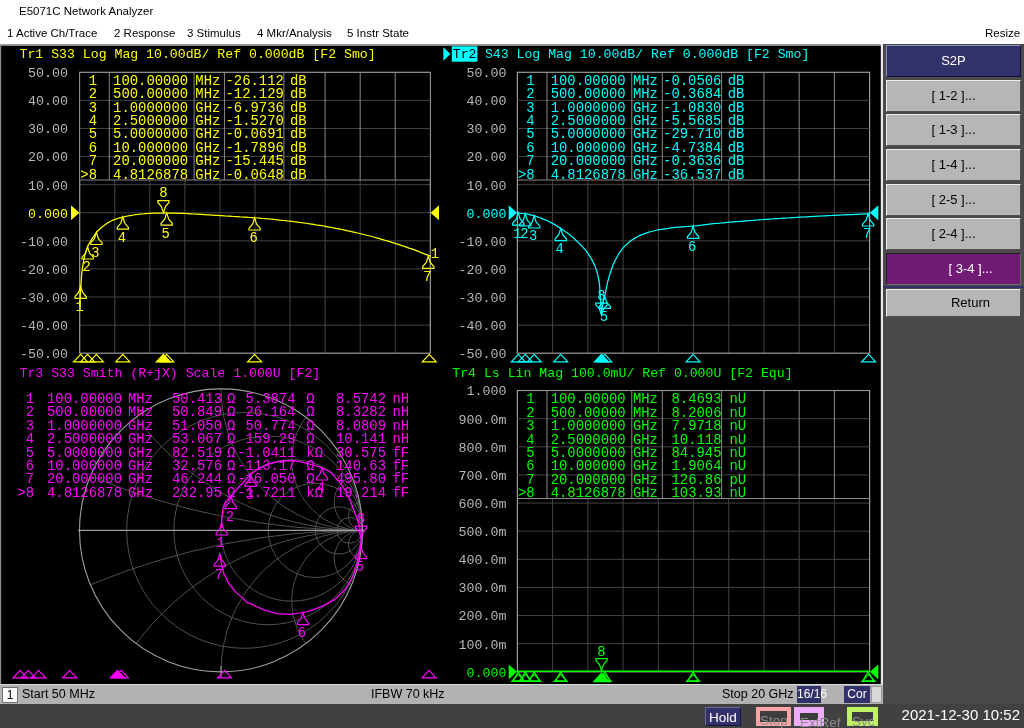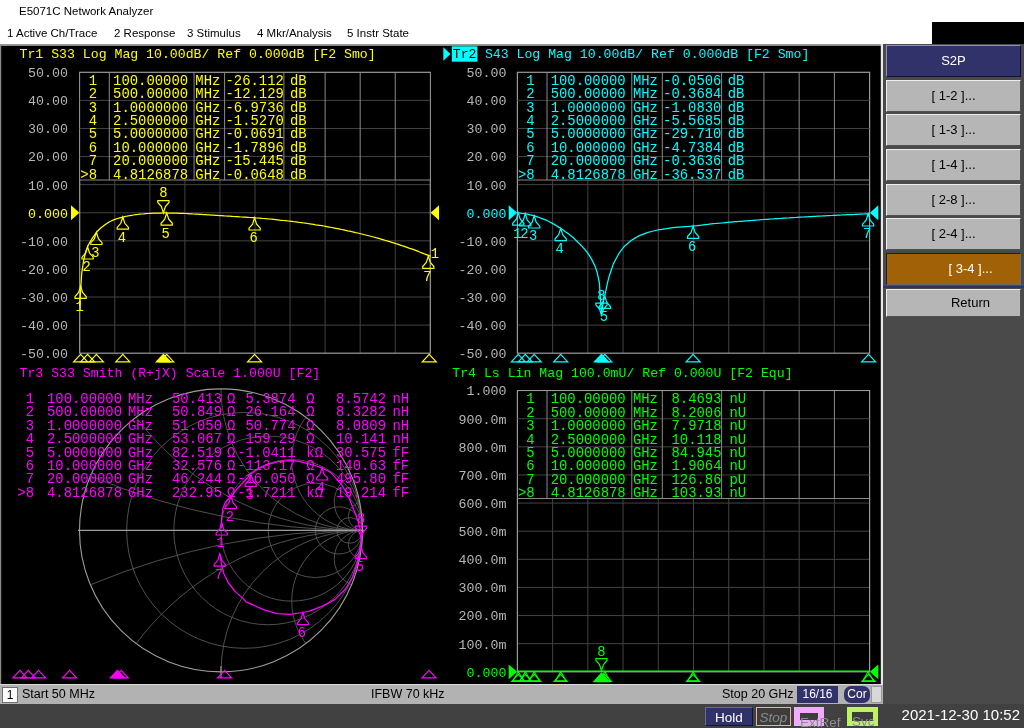--- a/index.html
+++ b/index.html
@@ -1,25 +1,25 @@
 <!DOCTYPE html>
 <html><head><meta charset="utf-8"><style>
 * { margin:0; padding:0; box-sizing:border-box; }
 body { width:1024px; height:728px; position:relative; font-family:"Liberation Sans", sans-serif; background:#000; overflow:hidden; }
 .titlebar { position:absolute; left:0; top:0; width:1024px; height:22px; background:#ffffff; color:#000; font-size:11.5px; line-height:22px; padding-left:19px; }
-.menubar { position:absolute; left:0; top:22px; width:932px; height:22px; background:#ffffff; color:#000; font-size:11.5px; line-height:22px; }
+.menubar { position:absolute; left:0; top:22px; width:1024px; height:22px; background:#ffffff; color:#000; font-size:11.5px; line-height:22px; }
 .menubar span { position:absolute; top:0; }
 .plot { position:absolute; left:0; top:44px; width:883px; height:640px; background:#000; }
 .plot svg text { font-family:"Liberation Mono", monospace; }
 .sidebar { position:absolute; left:883px; top:44px; width:141px; height:660px; background:#4a4a4a; }
 .btn { position:absolute; left:3px; width:135px; height:32px; background:#b6b6b6; color:#000000;
        border-top:1.5px solid #ededed; border-left:1.5px solid #ededed; border-bottom:1.5px solid #4f4f4f; border-right:1.5px solid #4f4f4f;
        font-size:13px; text-align:center; line-height:29px; }
 .btn.navy { background:#32326a; color:#fff; border-top-color:#9090c0; border-left-color:#9090c0; border-bottom-color:#101040; border-right-color:#101040; }
-.btn.dark { background:#a16207; color:#fff; border-top-color:#1f1f1f; border-left-color:#1f1f1f; border-bottom-color:#6b6b6b; border-right-color:#6b6b6b;padding-left:34px; }
+.btn.dark { background:#701a75; color:#fff; border-top-color:#1f1f1f; border-left-color:#1f1f1f; border-bottom-color:#6b6b6b; border-right-color:#6b6b6b;padding-left:34px; }
 .statusbar { position:absolute; left:0; top:684px; width:883px; height:20px; background:#b2b2b2; border-top:1px solid #d9d9d9; font-size:12.5px; color:#000; }
 .bottombar { position:absolute; left:0; top:704px; width:1024px; height:24px; background:#414141; font-size:13.5px; }
 .bbox { position:absolute; top:3px; height:19px; text-align:center; line-height:19px; }
 </style></head>
 <body>
 <div class="titlebar">E5071C Network Analyzer</div>
 <div class="menubar">
 <span style="left:7px">1 Active Ch/Trace</span>
 <span style="left:114px">2 Response</span>
 <span style="left:187px">3 Stimulus</span>
@@ -483,33 +483,33 @@
 <rect x="0.0" y="44.0" width="883.0" height="1.9" fill="#9a9a9a"></rect>
 <rect x="0.0" y="45.5" width="1.2" height="638.5" fill="#8a8a8a"></rect>
 <rect x="880.8" y="44.0" width="3.4" height="640.0" fill="#e8e8e8"></rect>
 </svg>
 </div>
 <div class="sidebar">
 <div class="btn navy" style="top:1px">S2P</div>
 <div class="btn" style="top:35.5px">[ 1-2 ]...</div>
 <div class="btn" style="top:70.2px">[ 1-3 ]...</div>
 <div class="btn" style="top:104.9px">[ 1-4 ]...</div>
-<div class="btn" style="top:139.6px">[ 2-8 ]...</div>
+<div class="btn" style="top:139.6px">[ 2-5 ]...</div>
 <div class="btn" style="top:174.3px">[ 2-4 ]...</div>
 <div class="btn dark" style="top:209px">[ 3-4 ]...</div>
 <div style="position:absolute; left:0; top:241.8px; width:141px; height:2px; background:#32326a;"></div>
 <div class="btn" style="top:245.2px; height:28px; line-height:25px;padding-left:34px;">Return</div>
 </div>
 <div class="statusbar">
 <div style="position:absolute; left:2px; top:2px; width:16px; height:16px; background:#fbfbfb; border:1px solid #707070; text-align:center; line-height:14px; font-size:12px;">1</div>
 <span style="position:absolute; left:22px; top:2px;">Start 50 MHz</span>
 <span style="position:absolute; left:371px; top:2px;">IFBW 70 kHz</span>
 <span style="position:absolute; left:722px; top:2px;">Stop 20 GHz</span>
-<div style="position:absolute; left:797px; top:1px; width:41px; height:17px; background:#32326a; color:#fff; text-align:center; line-height:17px; font-size:12px;">16/16</div>
-<div style="position:absolute; left:844px; top:1px; width:26px; height:17px; background:#32326a; color:#fff; text-align:center; line-height:17px; font-size:12px;border-radius:7px;">Cor</div>
+<div style="position:absolute; left:797px; top:1px; width:24px; height:17px; background:#32326a; color:#fff; text-align:center; line-height:17px; font-size:12px;">16/16</div>
+<div style="position:absolute; left:844px; top:1px; width:26px; height:17px; background:#32326a; color:#fff; text-align:center; line-height:17px; font-size:12px;">Cor</div>
 <div style="position:absolute; left:871px; top:1px; width:11px; height:17px; background:#d8d8d8; border:1px solid #999;"></div>
 </div>
 <div class="bottombar">
-<div class="bbox" style="left:705px; width:48px; background:#32326a; color:#fff; border-top:1px solid #6a6a9a; border-left:1px solid #6a6a9a; border-bottom:1px solid #14143a; border-right:1px solid #14143a;">Hold</div>
-<div class="bbox" style="left:756px; width:35px; background:#3d3d3d; color:#8c8c8c; border:1px solid #fca5a5;font-style:italic;">Stop</div>
+<div class="bbox" style="left:705px; width:36px; background:#32326a; color:#fff; border-top:1px solid #6a6a9a; border-left:1px solid #6a6a9a; border-bottom:1px solid #14143a; border-right:1px solid #14143a;">Hold</div>
+<div class="bbox" style="left:756px; width:35px; background:#3d3d3d; color:#8c8c8c; border:4px solid #fca5a5;">Stop</div>
 <div class="bbox" style="left:794px; width:30px; background:#3d3d3d; color:#8c8c8c; border:6px solid #f0abfc;">ExtRef</div>
 <div class="bbox" style="left:847px; width:31px; background:#3d3d3d; color:#8c8c8c; border:5px solid #bef264;">Svc</div>
 <span style="position:absolute; right:4px; top:2px; color:#fff; font-size:15px;">2021-12-30 10:52</span>
 </div>
 </body></html>

